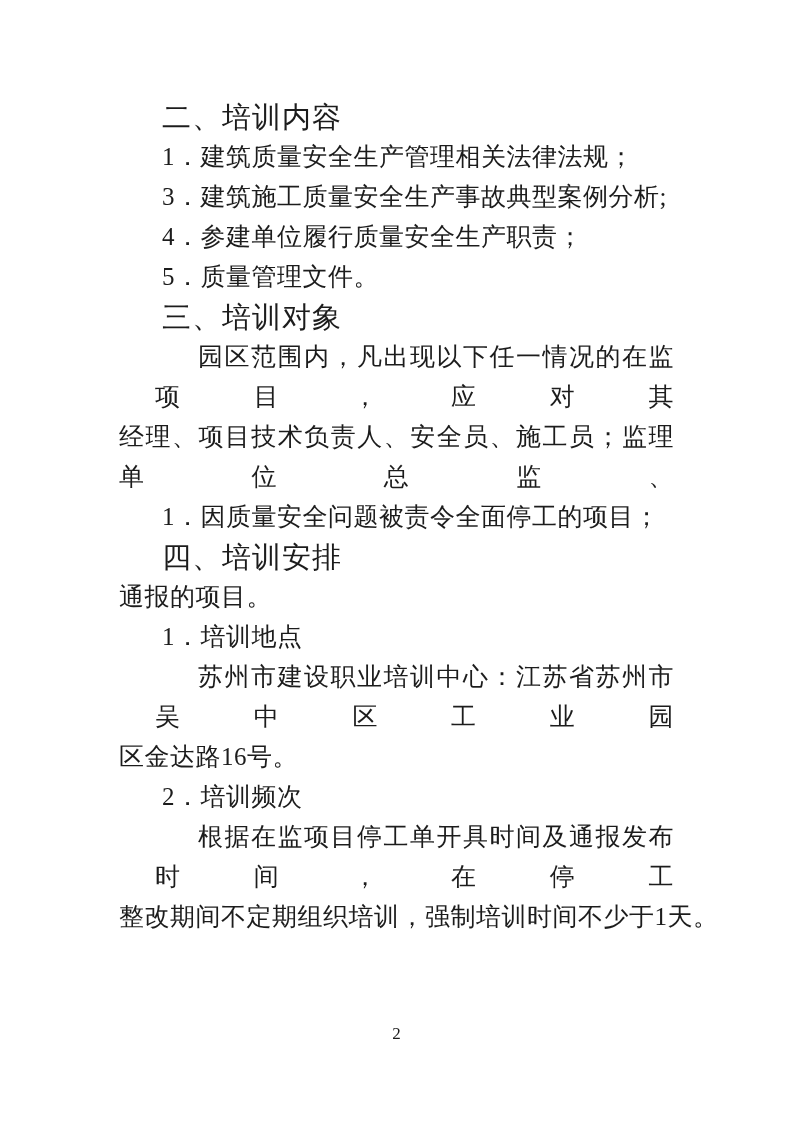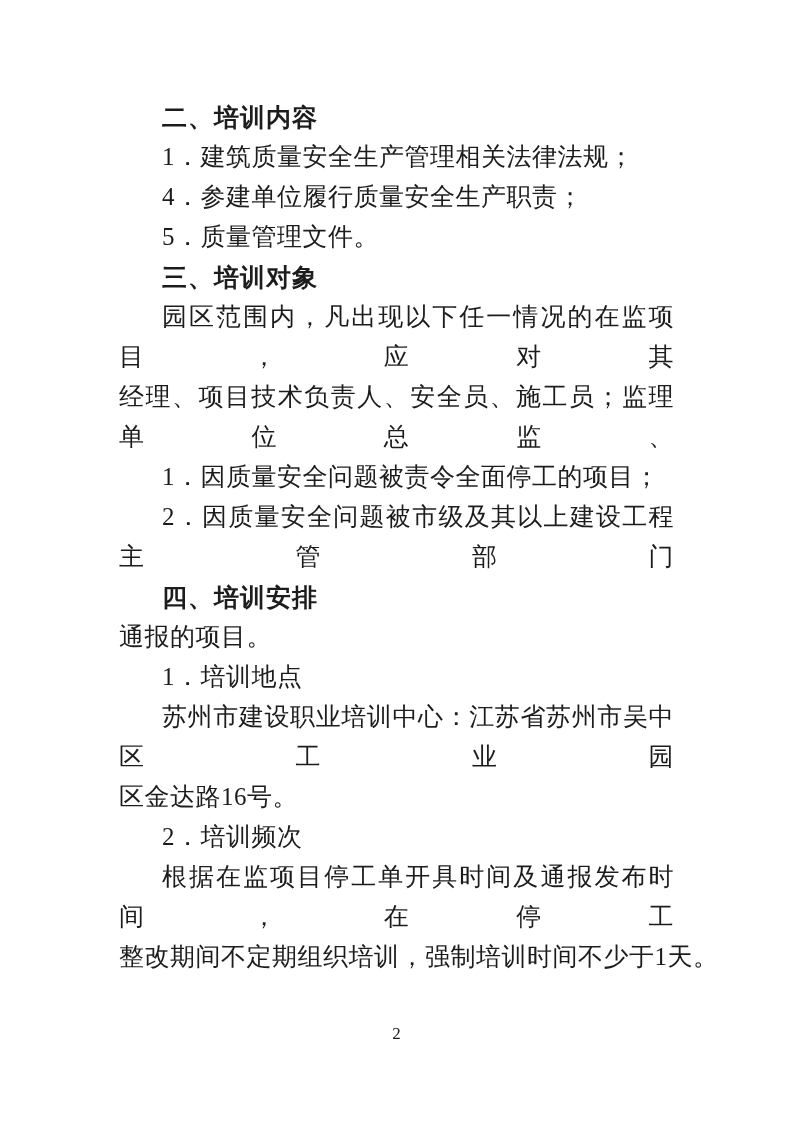--- a/index.html
+++ b/index.html
@@ -23,38 +23,39 @@
     width: 555px;
   }
   .line {
     font-size: 25px;
     line-height: 40px;
     white-space: nowrap;
     letter-spacing: 0.5px;
   }
   .heading {
     font-family: "Liberation Sans", "DejaVu Sans", sans-serif;
-    font-weight: 700;
-    font-size: 25px;
+    font-weight: 400;
+    font-size: 29px;
     text-indent: 43px;
     letter-spacing: 1px;
   }
   .item {
     text-indent: 43px;
   }
   .jfull {
     white-space: normal;
     text-align: justify;
     text-align-last: justify;
   }
   .jindent {
     white-space: normal;
     text-indent: 43px;
     text-align: justify;
     text-align-last: justify;
+    margin-left: 36px;
   }
   .flush {
     text-indent: 0;
   }
   .page-number {
     position: absolute;
     left: 0;
     right: 0;
     top: 1022px;
     text-align: center;
@@ -64,28 +65,28 @@
   }
 </style>
 </head>
 <body>
 
 <div class="page">
   <div class="content">
 
     <div class="line heading">二、培训内容</div>
     <div class="line item">1．建筑质量安全生产管理相关法律法规；</div>
+    <div class="line item">3．建筑施工质量安全生产事故典型案例分析;</div>
     <div class="line item">4．参建单位履行质量安全生产职责；</div>
     <div class="line item">5．质量管理文件。</div>
 
     <div class="line heading">三、培训对象</div>
     <div class="line jindent">园区范围内，凡出现以下任一情况的在监项目，应对其</div>
     <div class="line jfull">经理、项目技术负责人、安全员、施工员；监理单位总监、</div>
     <div class="line item">1．因质量安全问题被责令全面停工的项目；</div>
-    <div class="line jindent">2．因质量安全问题被市级及其以上建设工程主管部门</div>
     <div class="line heading">四、培训安排</div>
 
     <div class="line flush">通报的项目。</div>
     <div class="line item">1．培训地点</div>
     <div class="line jindent">苏州市建设职业培训中心：江苏省苏州市吴中区工业园</div>
     <div class="line flush">区金达路16号。</div>
     <div class="line item">2．培训频次</div>
     <div class="line jindent">根据在监项目停工单开具时间及通报发布时间，在停工</div>
     <div class="line flush">整改期间不定期组织培训，强制培训时间不少于1天。</div>
 

